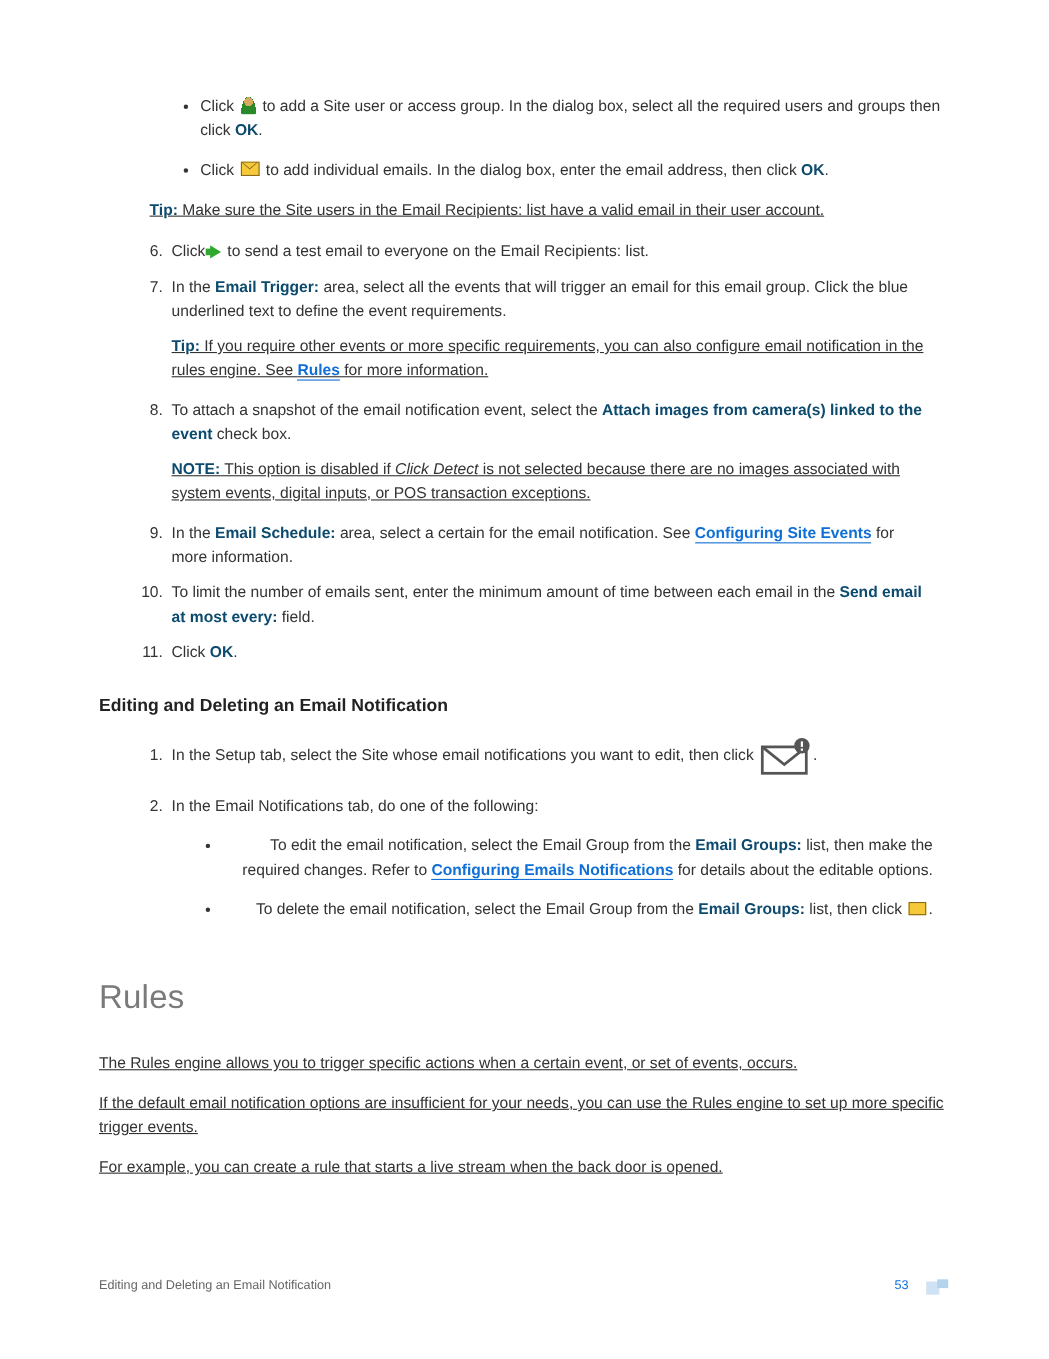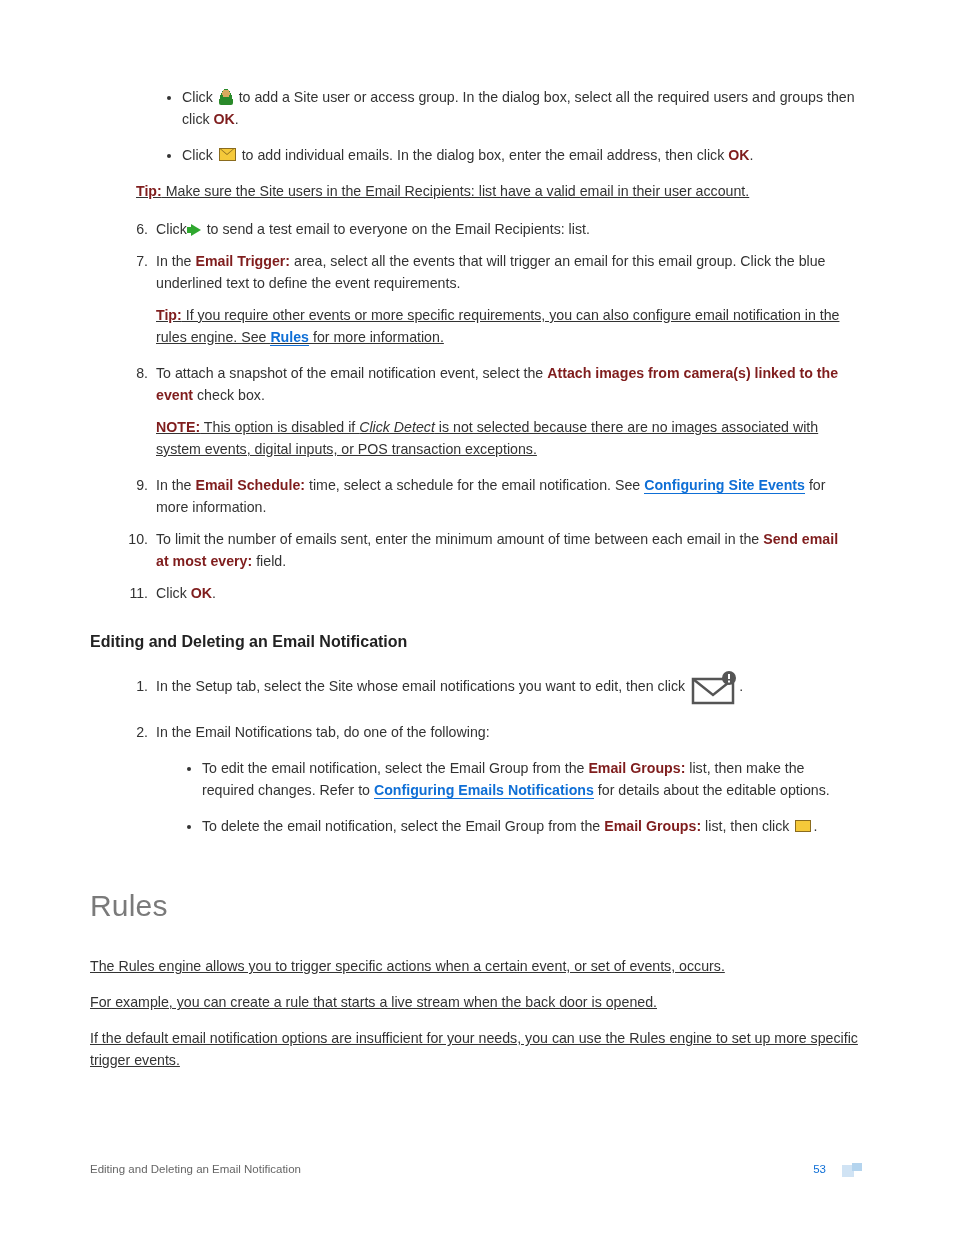--- a/index.html
+++ b/index.html
@@ -15,21 +15,21 @@
   .page{
     padding:86px 90px 0 90px;
   }
   ol.main{margin:16px;padding:0 0 0 46px;}
   ol.main > li{padding-left:4px;margin-bottom:10px;}
   ul.sub{list-style:disc;margin:0 0 14px 0;padding-left:46px;}
   ul.sub > li{margin-bottom:14px;}
   .tip{margin:0 0 14px 46px;}
   .tip-inline{margin:10px 0 14px 0;}
   .note-inline{margin:10px 0 14px 0;}
-  strong{font-weight:700;color:#7f1d1d;}
+  strong{font-weight:700;color:#0c4a6e;}
   em{font-style:italic;}
   a.link{
     color:#0f6fd6;
     text-decoration:none;
     border-bottom:1px solid #0f6fd6;
     font-weight:700;
     cursor:pointer;
   }
   h3{
     font-size:16px;
@@ -166,21 +166,21 @@
         <strong>Tip:</strong><span> If you require other events or more specific requirements, you can also configure email notification in the rules engine. See </span><a class="link">Rules</a><span> for more information.</span>
       </p>
     </li>
     <li>
       <span>To attach a snapshot of the email notification event, select the </span><strong>Attach images from camera(s) linked to the event</strong><span> check box.</span>
       <p class="note-inline">
         <strong>NOTE:</strong><span> This option is disabled if </span><em>Click Detect</em><span> is not selected because there are no images associated with system events, digital inputs, or POS transaction exceptions.</span>
       </p>
     </li>
     <li>
-      <span>In the </span><strong>Email Schedule:</strong><span> time, select a schedule for the email notification. See </span><a class="link">Configuring Site Events</a><span> for more information.</span>
+      <span>In the </span><strong>Email Schedule:</strong><span> area, select a certain for the email notification. See </span><a class="link">Configuring Site Events</a><span> for more information.</span>
     </li>
     <li>
       <span>To limit the number of emails sent, enter the minimum amount of time between each email in the </span><strong>Send email at most every:</strong><span> field.</span>
     </li>
     <li>
       <span>Click </span><strong>OK</strong><span>.</span>
     </li>
   </ol>
 
   <h3>Editing and Deleting an Email Notification</h3>
@@ -193,35 +193,35 @@
           <rect x="2" y="8" width="40" height="24" fill="none" stroke="#555" stroke-width="2.5"></rect>
           <polyline points="2,8 22,24 42,8" fill="none" stroke="#555" stroke-width="2.5"></polyline>
           <circle cx="38" cy="7" r="7" fill="#555"></circle>
           <rect x="37" y="3" width="2" height="5" fill="#fff"></rect>
           <rect x="37" y="9.5" width="2" height="2" fill="#fff"></rect>
         </svg>
       </span><span>.</span>
     </li>
     <li>
       <span>In the Email Notifications tab, do one of the following:</span>
-      <ul class="sub" style="margin-top:14px;margin-left:0;">
+      <ul class="sub" style="margin-top:14px;margin-left:0;text-align:right;">
         <li>
           <span>To edit the email notification, select the Email Group from the </span><strong>Email Groups:</strong><span> list, then make the required changes. Refer to </span><a class="link">Configuring Emails Notifications</a><span> for details about the editable options.</span>
         </li>
         <li>
           <span>To delete the email notification, select the Email Group from the </span><strong>Email Groups:</strong><span> list, then click </span><span class="icon-delete-mail"></span><span>.</span>
         </li>
       </ul>
     </li>
   </ol>
 
   <h2>Rules</h2>
   <p>The Rules engine allows you to trigger specific actions when a certain event, or set of events, occurs.</p>
+  <p>If the default email notification options are insufficient for your needs, you can use the Rules engine to set up more specific trigger events.</p>
   <p>For example, you can create a rule that starts a live stream when the back door is opened.</p>
-  <p>If the default email notification options are insufficient for your needs, you can use the Rules engine to set up more specific trigger events.</p>
 
 </div>
 
 <div class="footer">
   <span>Editing and Deleting an Email Notification</span>
   <span class="right-side">
     <span class="pgnum">53</span>
     <span class="deco"></span>
   </span>
 </div>

